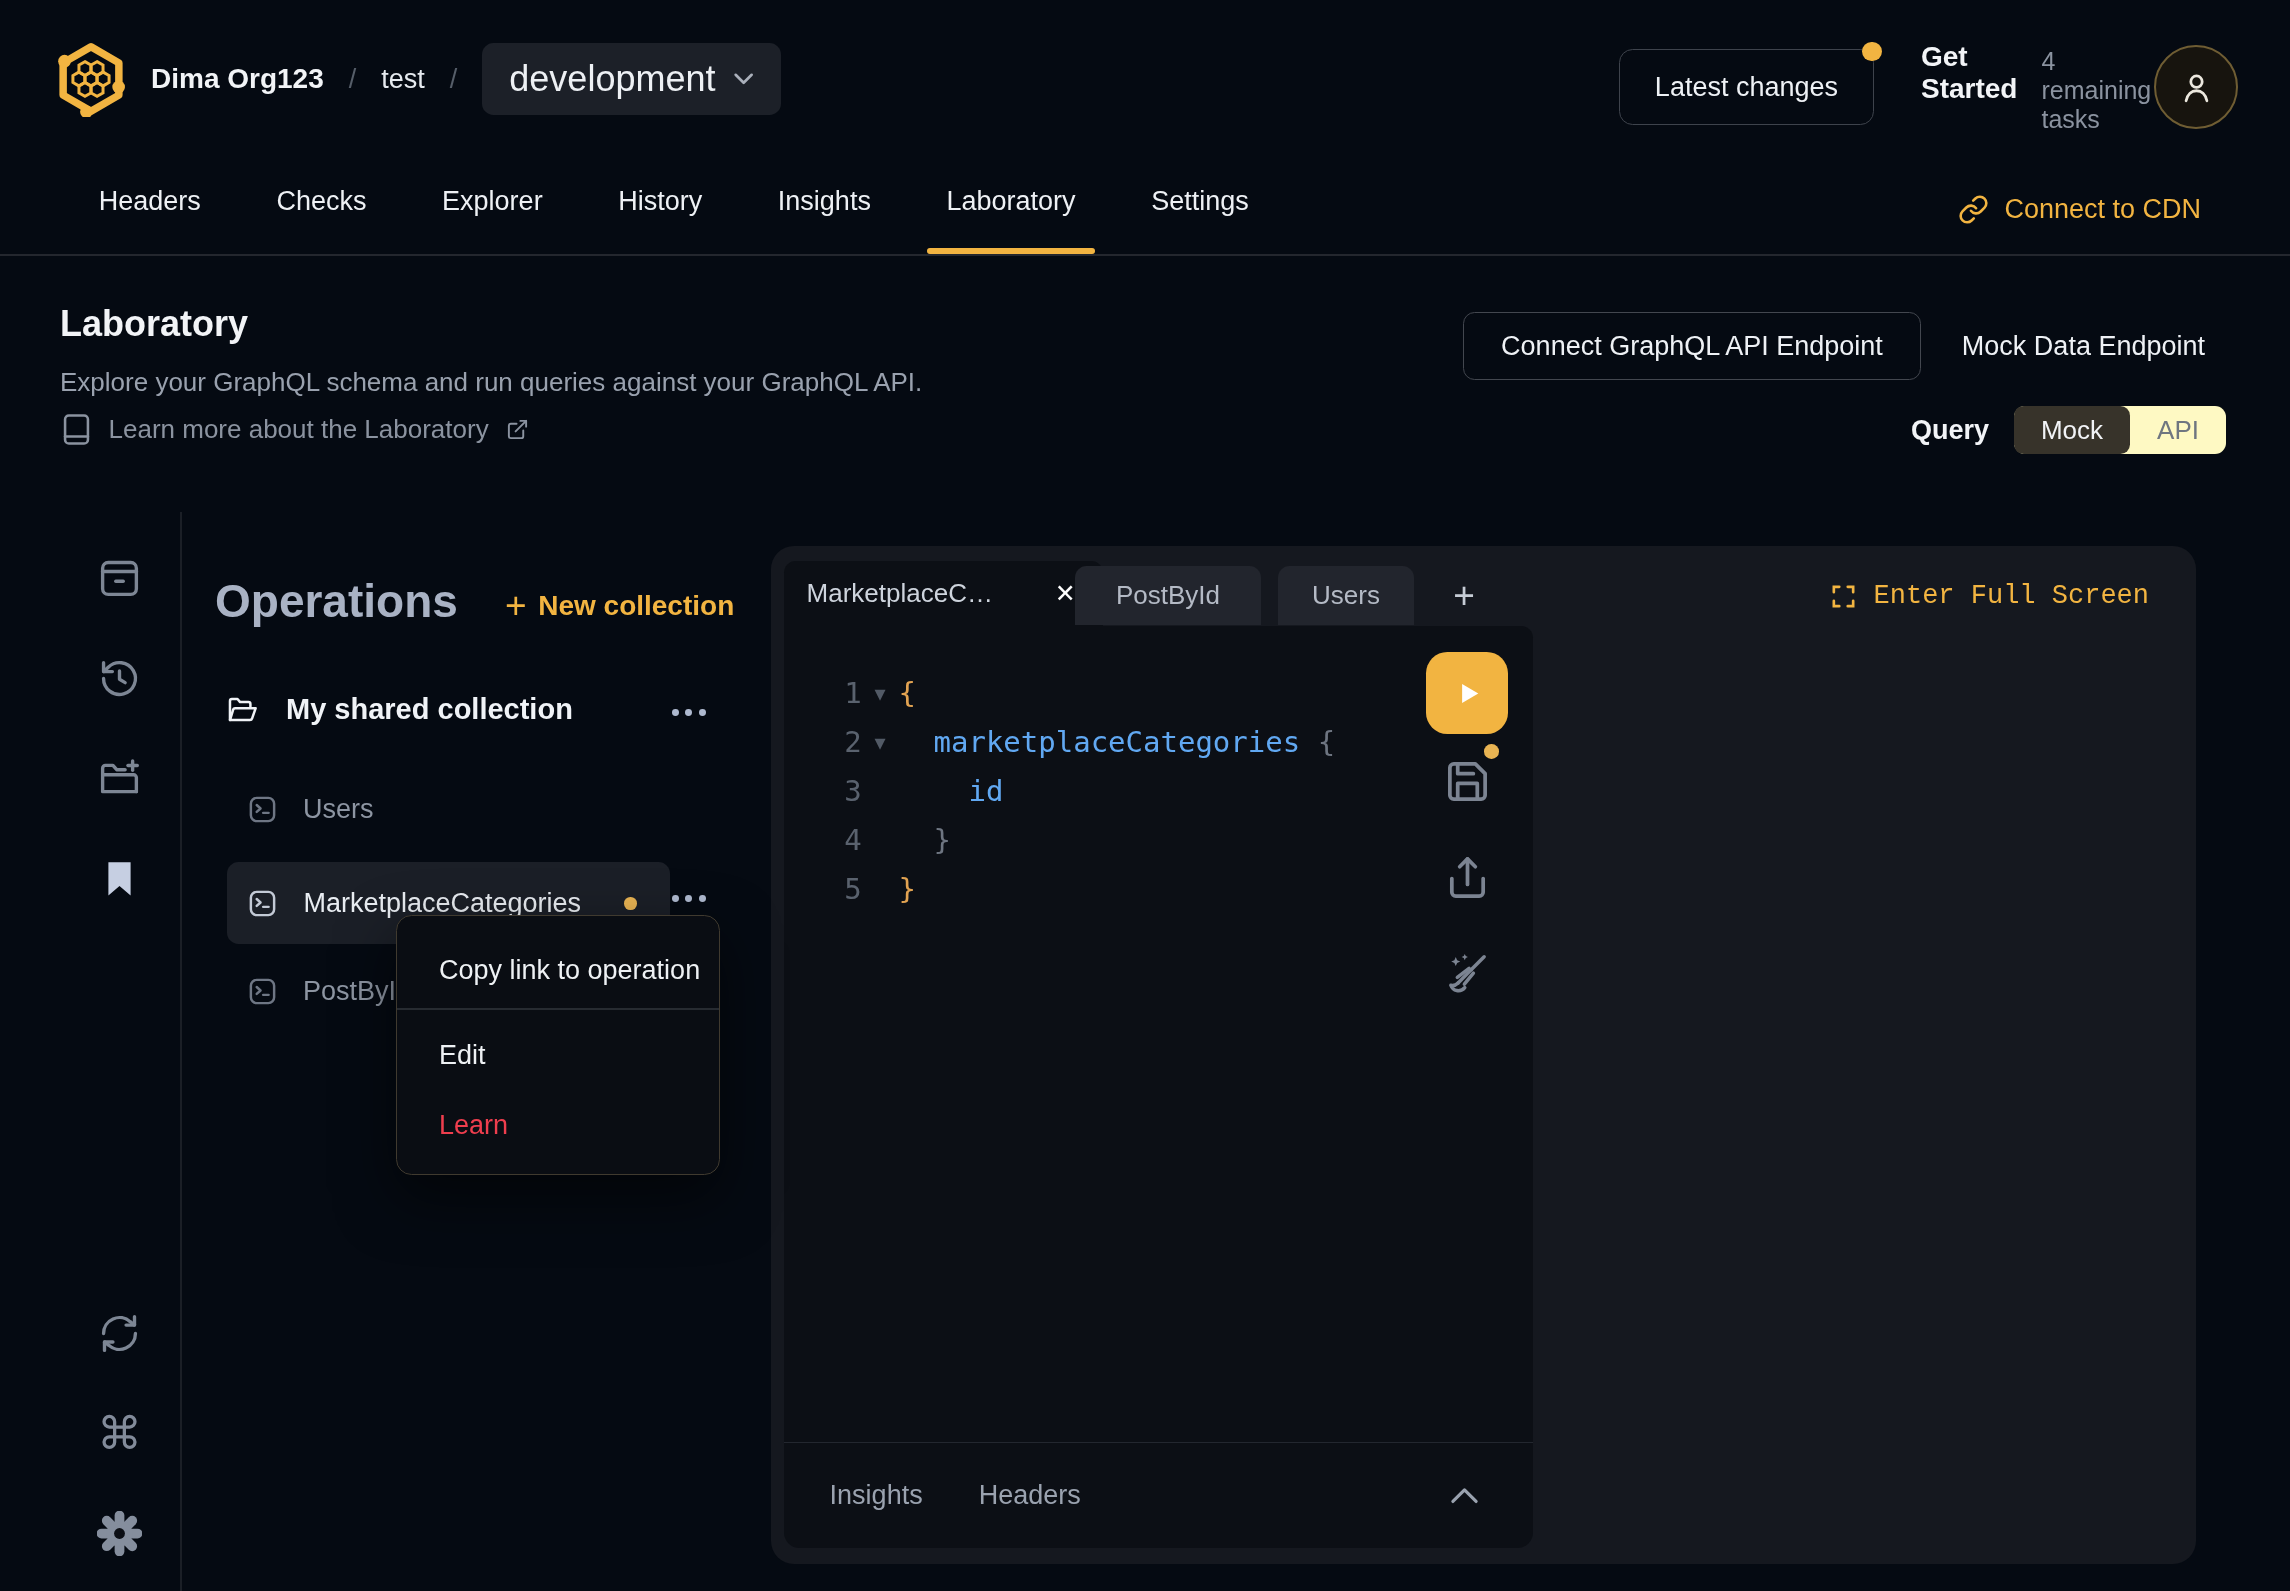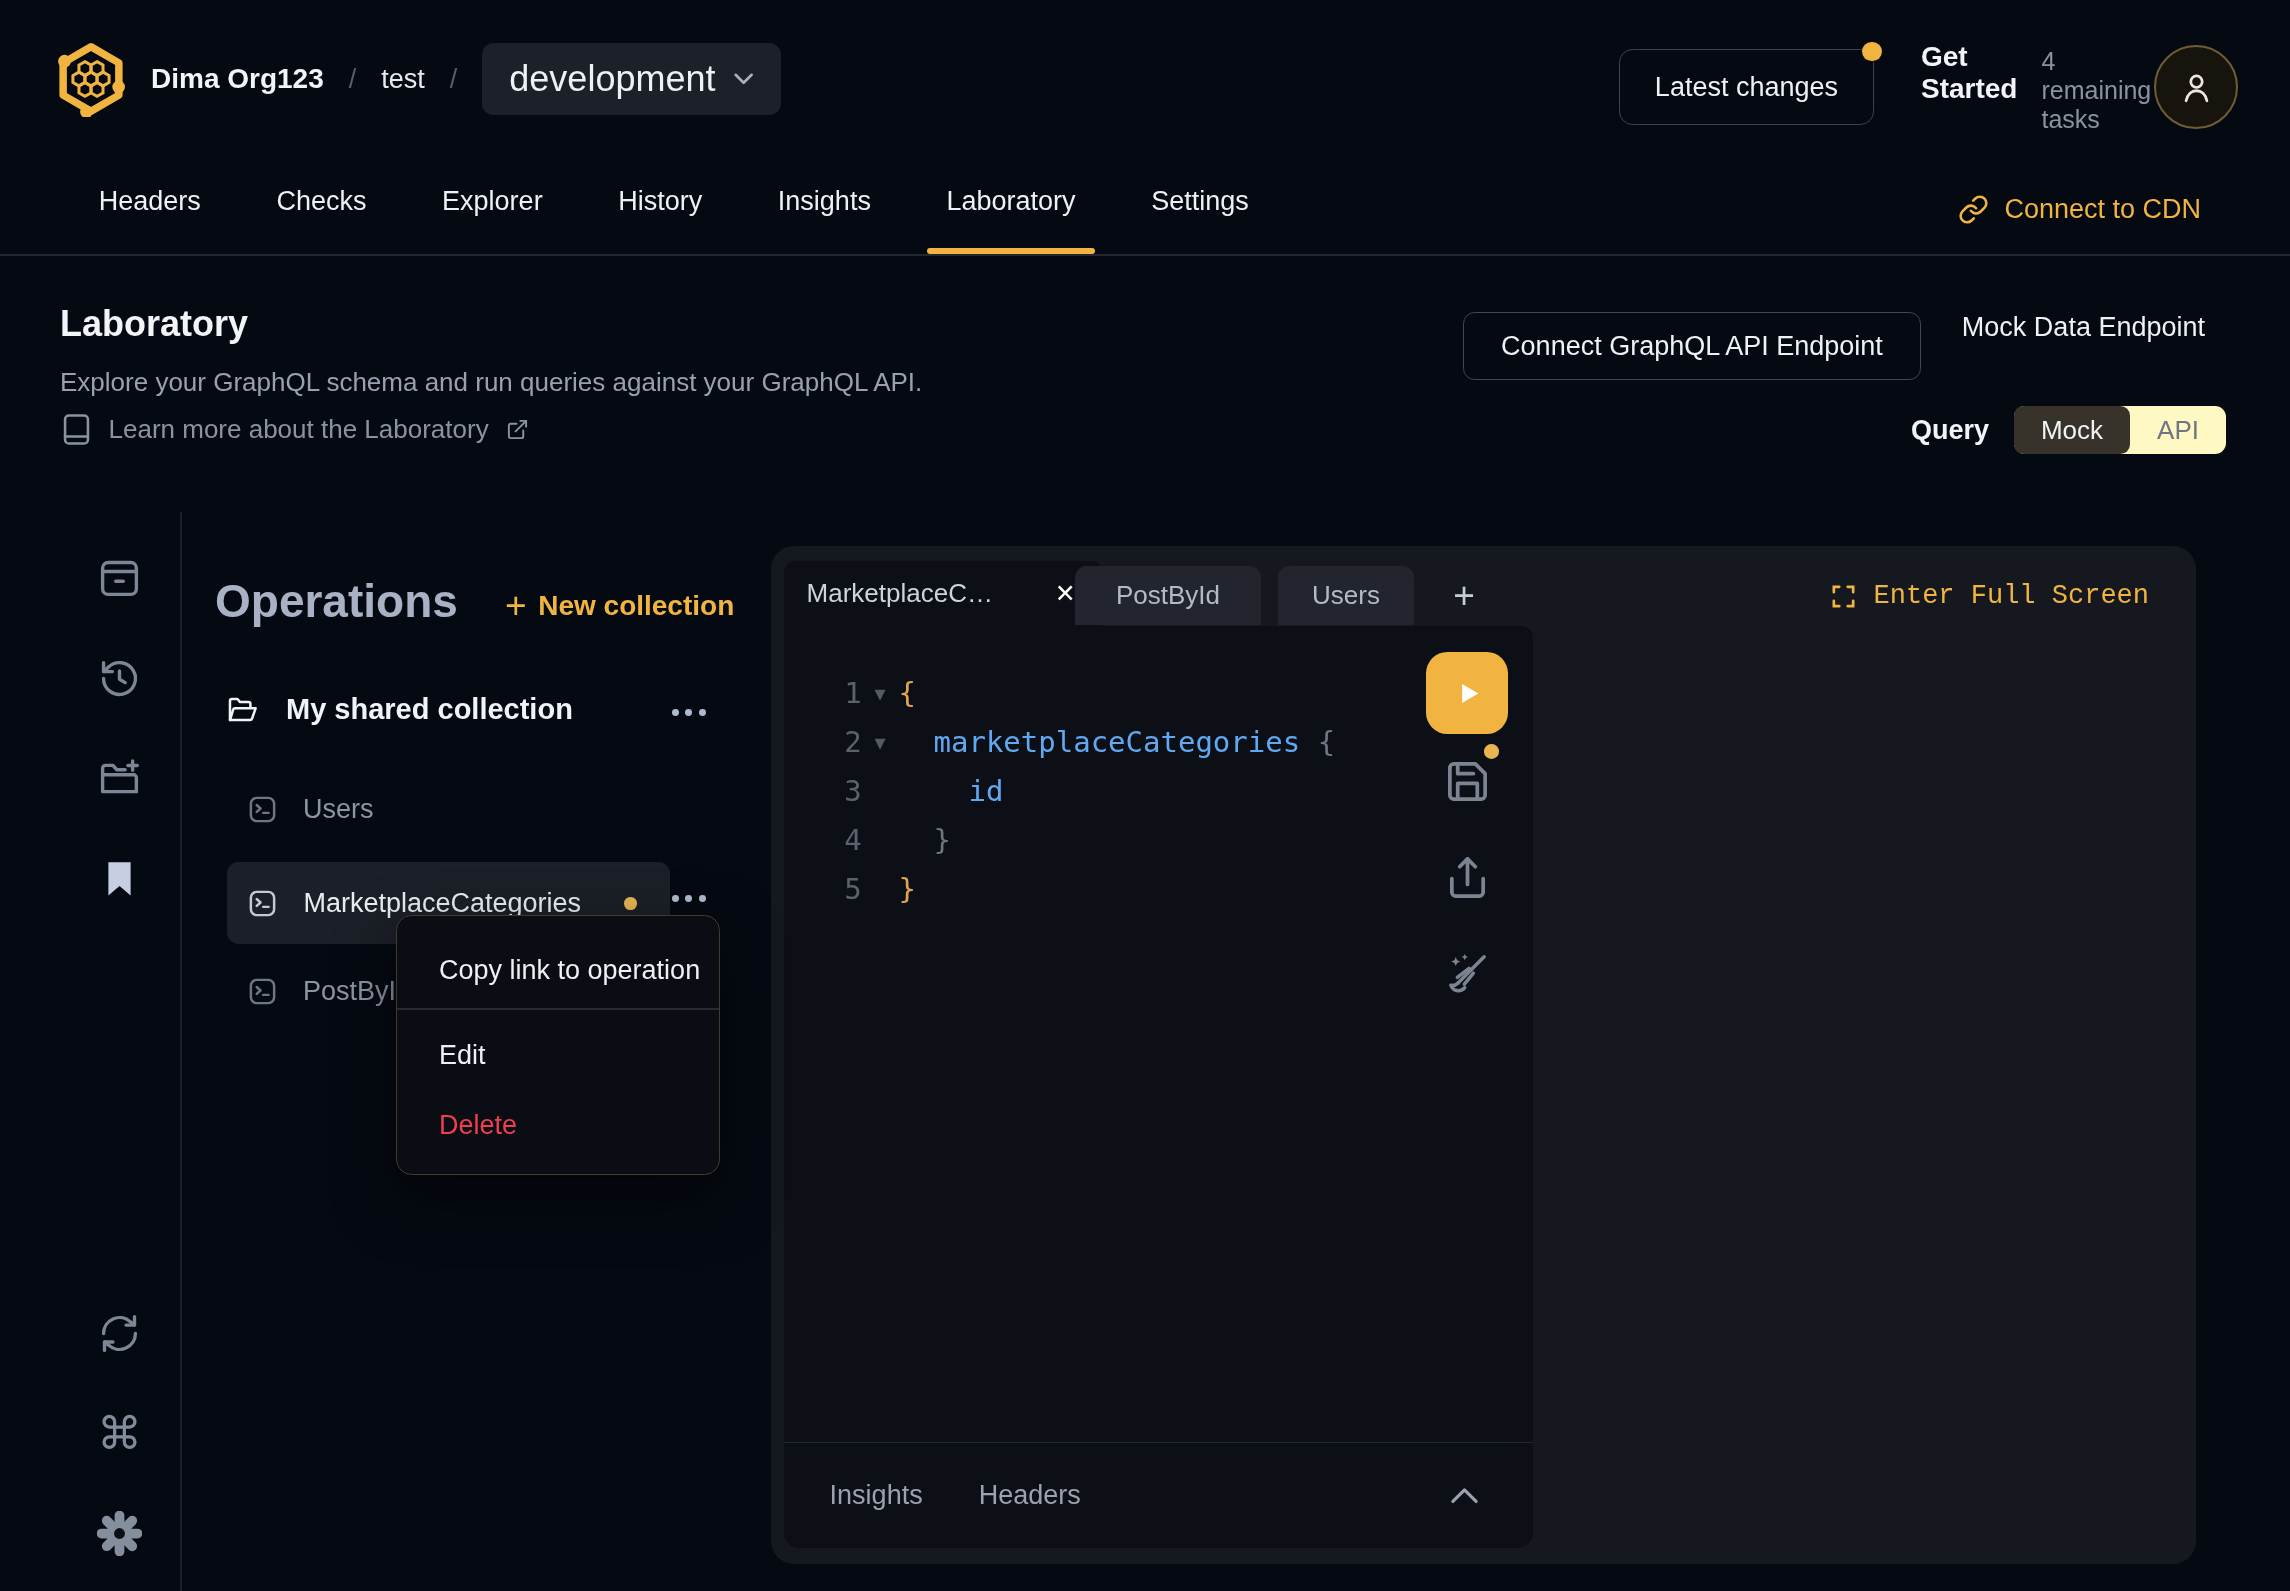--- a/index.html
+++ b/index.html
@@ -30,21 +30,21 @@
   .nav{position:absolute;top:186px;left:93px;display:flex;gap:64px;}
   .nav-tab{position:relative;font-size:27px;color:#eef1f5;padding:0 5.8px 37px;cursor:pointer;}
   .nav-tab.active::after{content:"";position:absolute;left:-13.6px;right:-13.6px;bottom:0;height:5.8px;border-radius:2.9px;background:#f2b441;}
   .nav-line{position:absolute;top:254px;left:0;width:100%;height:1.9px;background:#24272e;}
   .cdn-link{position:absolute;top:194px;right:89px;display:flex;align-items:center;gap:15.5px;color:#f2b441;font-size:27px;cursor:pointer;}
 
   
   .lab-title{position:absolute;top:303px;left:60px;font-size:36px;font-weight:600;color:#f2f4f7;}
   .lab-sub{position:absolute;top:367px;left:60px;font-size:26px;color:#99a1ae;}
   .learn{position:absolute;top:413px;left:62px;display:flex;align-items:center;gap:17.5px;color:#8b93a0;font-size:26px;cursor:pointer;}
-  .endpoint-row{position:absolute;top:312px;right:85px;display:flex;gap:41px;}
+  .endpoint-row{position:absolute;top:312px;right:85px;display:flex;align-items:center;gap:41px;}
   .connect-endpoint-btn{height:68px;padding:0 37px;border:1.9px solid #43474f;border-radius:11.6px;background:transparent;
     color:#eef1f5;font-size:27px;cursor:pointer;font-family:inherit;}
   .mock-endpoint{font-size:27px;color:#eef1f5;cursor:pointer;}
   .query-row{position:absolute;top:406px;right:64px;display:flex;align-items:center;gap:25px;}
   .query-label{font-size:27px;font-weight:700;color:#f2f4f7;}
   .mode-toggle{display:flex;height:48px;border-radius:11px;background:#fef9c3;}
   .mode{display:flex;align-items:center;padding:0 27px;font-size:26px;cursor:pointer;}
   .mode.active{background:#37332a;color:#f1f3f6;border-radius:9.7px;}
   .mode.inactive{color:#6f7680;}
 
@@ -342,21 +342,21 @@
           <path d="M12.5 14.6h4.2"></path>
       </svg>
     </span>
     <span class="op-label">PostById</span>
   </div>
 
   <div class="ctx-menu">
     <span class="ctx-item ctx-copy">Copy link to operation</span>
     <div class="ctx-divider"></div>
     <span class="ctx-item ctx-edit">Edit</span>
-    <span class="ctx-item ctx-delete">Delete</span>
+    <span class="ctx-item ctx-delete">Learn</span>
   </div>
 
   <div class="editor-panel">
 
     <div class="tab-active">
       <span class="tab-active-label">MarketplaceC…</span>
       <span class="tab-close">✕</span>
     </div>
     <div class="tab-idle tab-2">PostById</div>
     <div class="tab-idle tab-3">Users</div>

